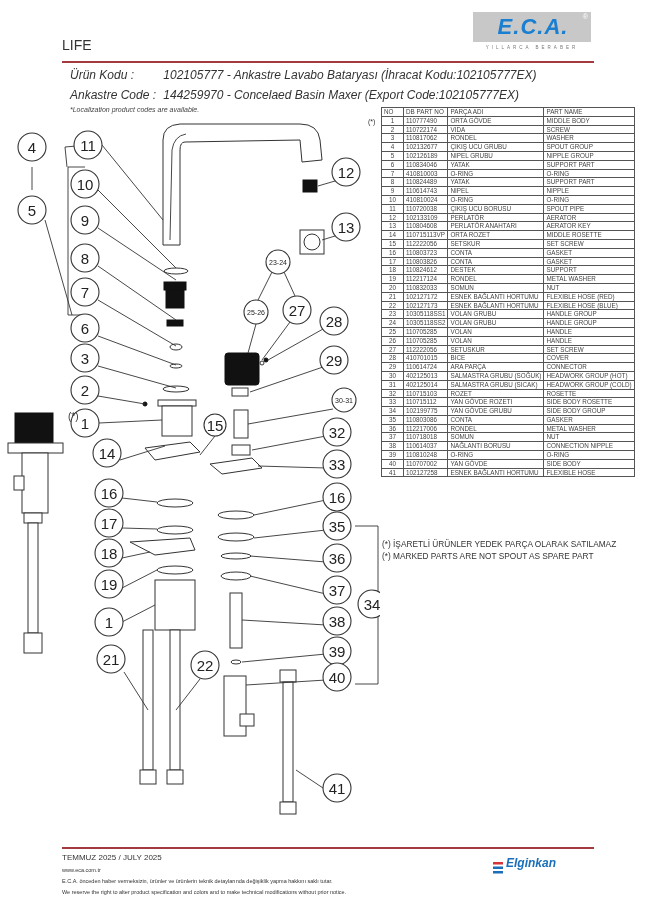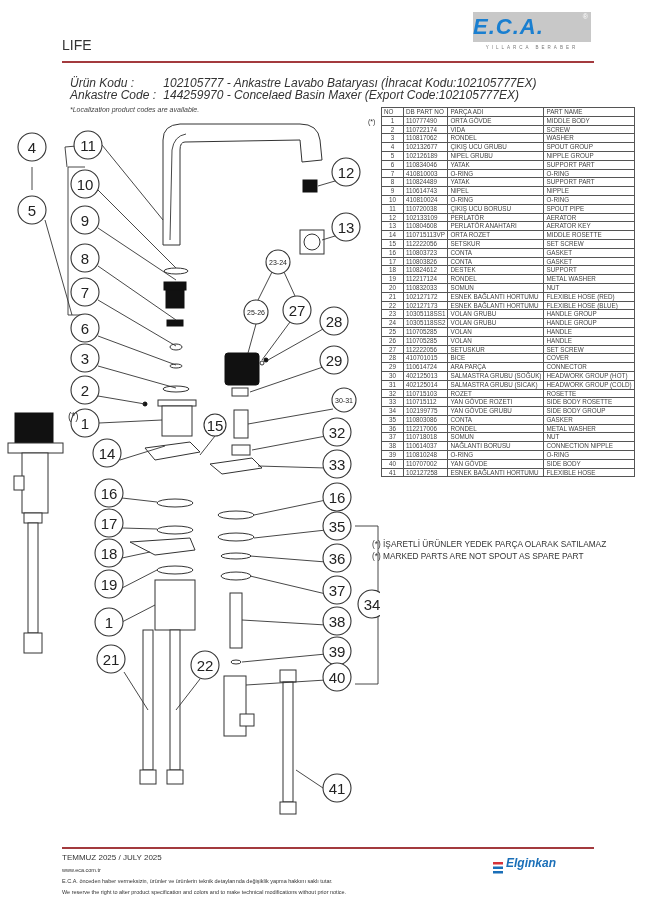--- a/index.html
+++ b/index.html
@@ -1,36 +1,36 @@
 <!DOCTYPE html>
 <html><head>
 <meta charset="utf-8">
 <style>
   html,body{margin:0;padding:0;background:#fff;}
   body{width:664px;height:900px;position:relative;overflow:hidden;font-family:"Liberation Sans",sans-serif;color:#222;}
   .abs{position:absolute;}
   
   #logo{left:473px;top:12px;width:118px;height:30px;background:#c8c8c8;}
-  #logo-text{left:0;top:0;width:120px;height:30px;font-family:"Liberation Sans",sans-serif;font-weight:bold;font-style:italic;font-size:22px;line-height:30px;color:#1a7fd0;letter-spacing:1px;}
+  #logo-text{left:0;top:0;width:120px;height:30px;text-align:center;font-family:"Liberation Sans",sans-serif;font-weight:bold;font-style:italic;font-size:22px;line-height:30px;color:#1a7fd0;letter-spacing:1px;}
   #logo-reg{right:3px;top:1px;font-size:7px;color:#fff;}
   #logo-tag{left:473px;top:45px;width:118px;text-align:center;font-size:4.5px;letter-spacing:3px;color:#777;}
   #title{left:62px;top:37px;font-size:14px;font-weight:normal;color:#333;}
   #hr-top{left:62px;top:61px;width:532px;height:2px;background:#a33a3e;}
   .code-row{left:70px;font-style:italic;font-size:12px;color:#333;font-family:"Liberation Sans",sans-serif;}
   .code-label{display:inline-block;width:90px;}
   #note{left:70px;top:106px;font-size:7px;font-style:italic;color:#444;}
   
   #parts-table{left:381px;top:107px;border-collapse:collapse;font-size:6.3px;font-family:"Liberation Sans",sans-serif;color:#444;}
   #parts-table td,#parts-table th{border:0.8px solid #555;padding:0 2px;height:7.8px;line-height:7.8px;font-weight:normal;text-align:left;white-space:nowrap;}
   #parts-table .c-no{width:17px;text-align:center;}
   #parts-table .c-db{width:36px;}
   #parts-table .c-tr{width:74px;}
   #parts-table .c-en{width:80px;}
   #star-mark{left:368px;top:118px;font-size:7px;color:#333;}
-  .footnote{left:372px;font-size:8.3px;color:#333;}
+  .footnote{left:382px;font-size:8.3px;color:#333;}
   
   #hr-bot{left:62px;top:847px;width:532px;height:2px;background:#a33a3e;}
   #foot-date{left:62px;top:853px;font-size:8px;color:#333;}
   .foot-small{left:62px;font-size:5.5px;color:#333;}
   #elginkan{left:493px;top:856px;font-size:12px;font-weight:bold;font-style:italic;color:#1a6fb8;}
   #elg-bars{left:493px;top:862px;width:10px;height:12px;}
   
   #diagram{left:0;top:110px;width:380px;height:730px;}
   .callout circle{fill:#fff;stroke:#333;stroke-width:1.1;}
   .callout text{font-family:"Liberation Sans",sans-serif;fill:#222;text-anchor:middle;dominant-baseline:central;}
@@ -42,21 +42,21 @@
 <body>
 
 <div class="abs" id="title">LIFE</div>
 <div class="abs" id="logo">
   <div class="abs" id="logo-text">E.C.A.</div>
   <div class="abs" id="logo-reg">®</div>
 </div>
 <div class="abs" id="logo-tag">YILLARCA BERABER</div>
 <div class="abs" id="hr-top"></div>
 
-<div class="abs code-row" style="top:76px;">
+<div class="abs code-row" style="top:68px;">
   <span class="code-label">Ürün Kodu :</span>
   <span>102105777 - Ankastre Lavabo Bataryası (İhracat Kodu:102105777EX)</span>
 </div>
 <div class="abs code-row" style="top:88px;">
   <span class="code-label">Ankastre Code :</span>
   <span>144259970 - Concelaed Basin Maxer (Export Code:102105777EX)</span>
 </div>
 <div class="abs" id="note">*Localization product codes are available.</div>
 
 <div class="abs" id="star-mark">(*)</div>

